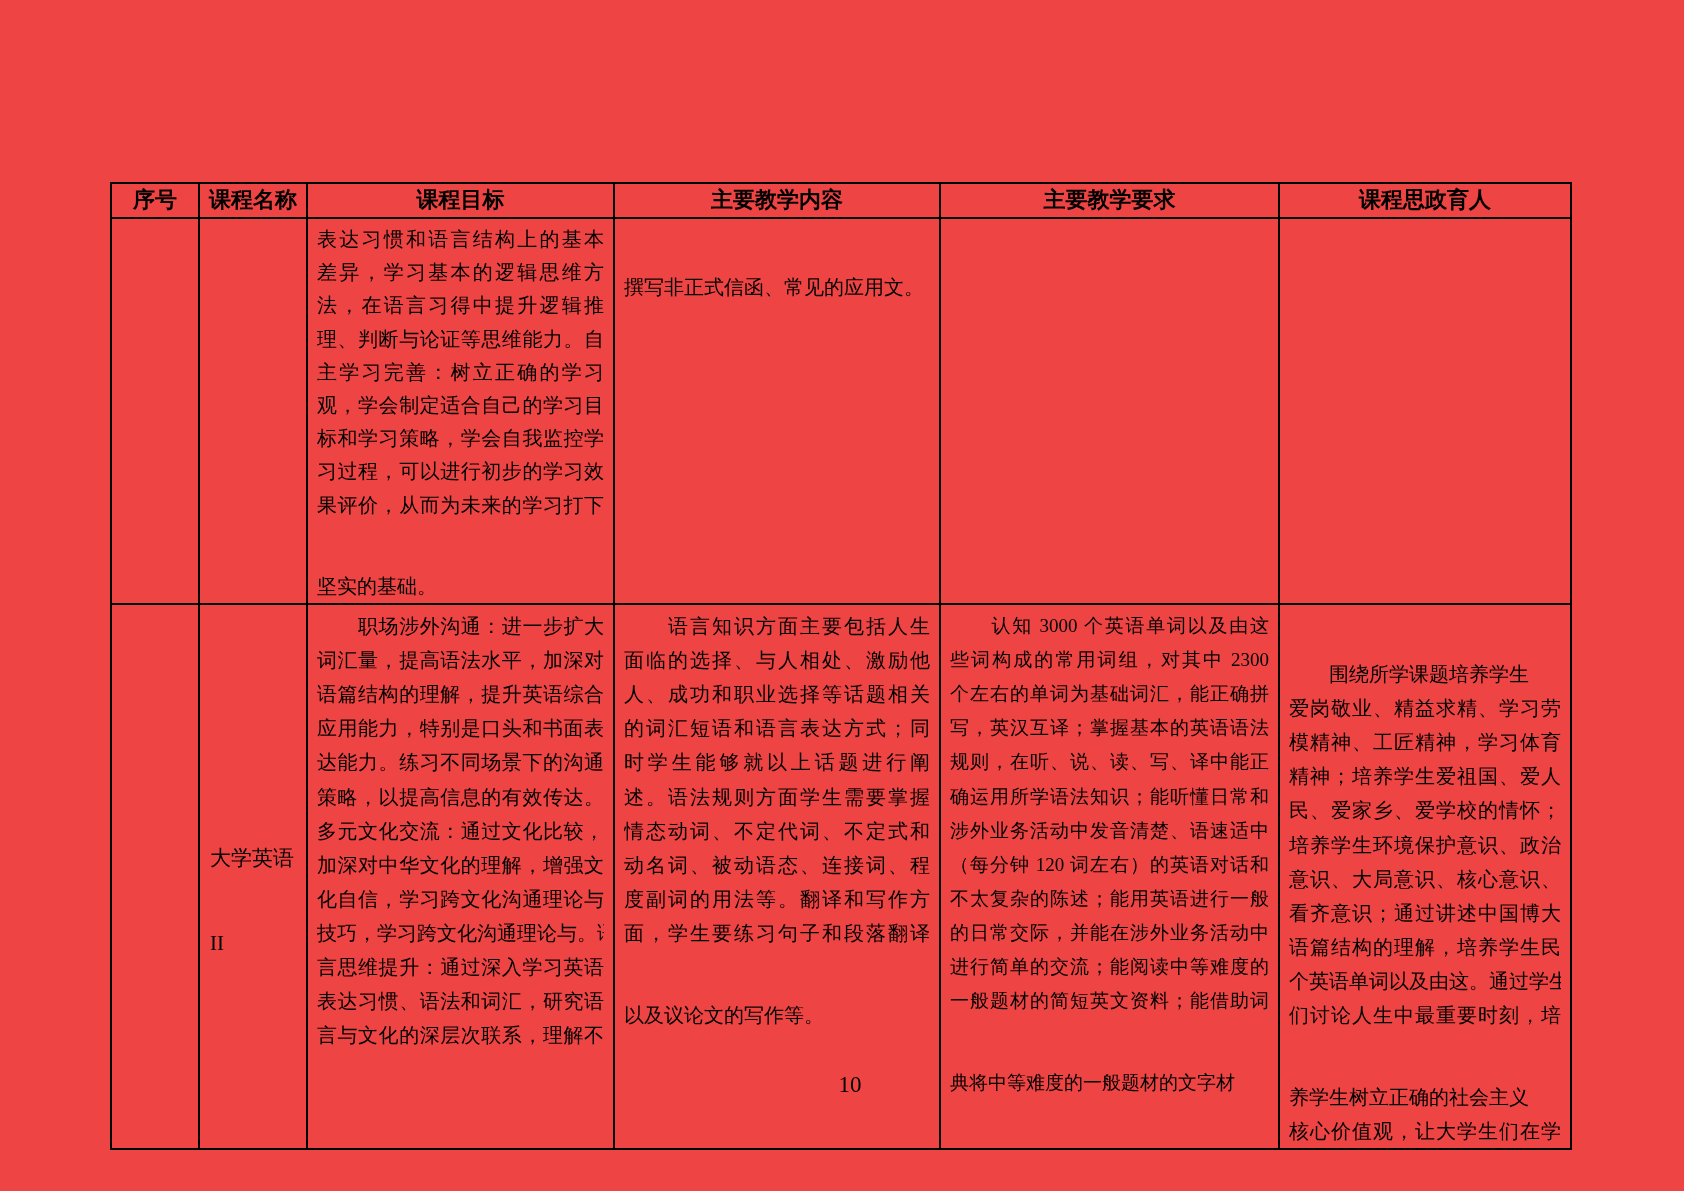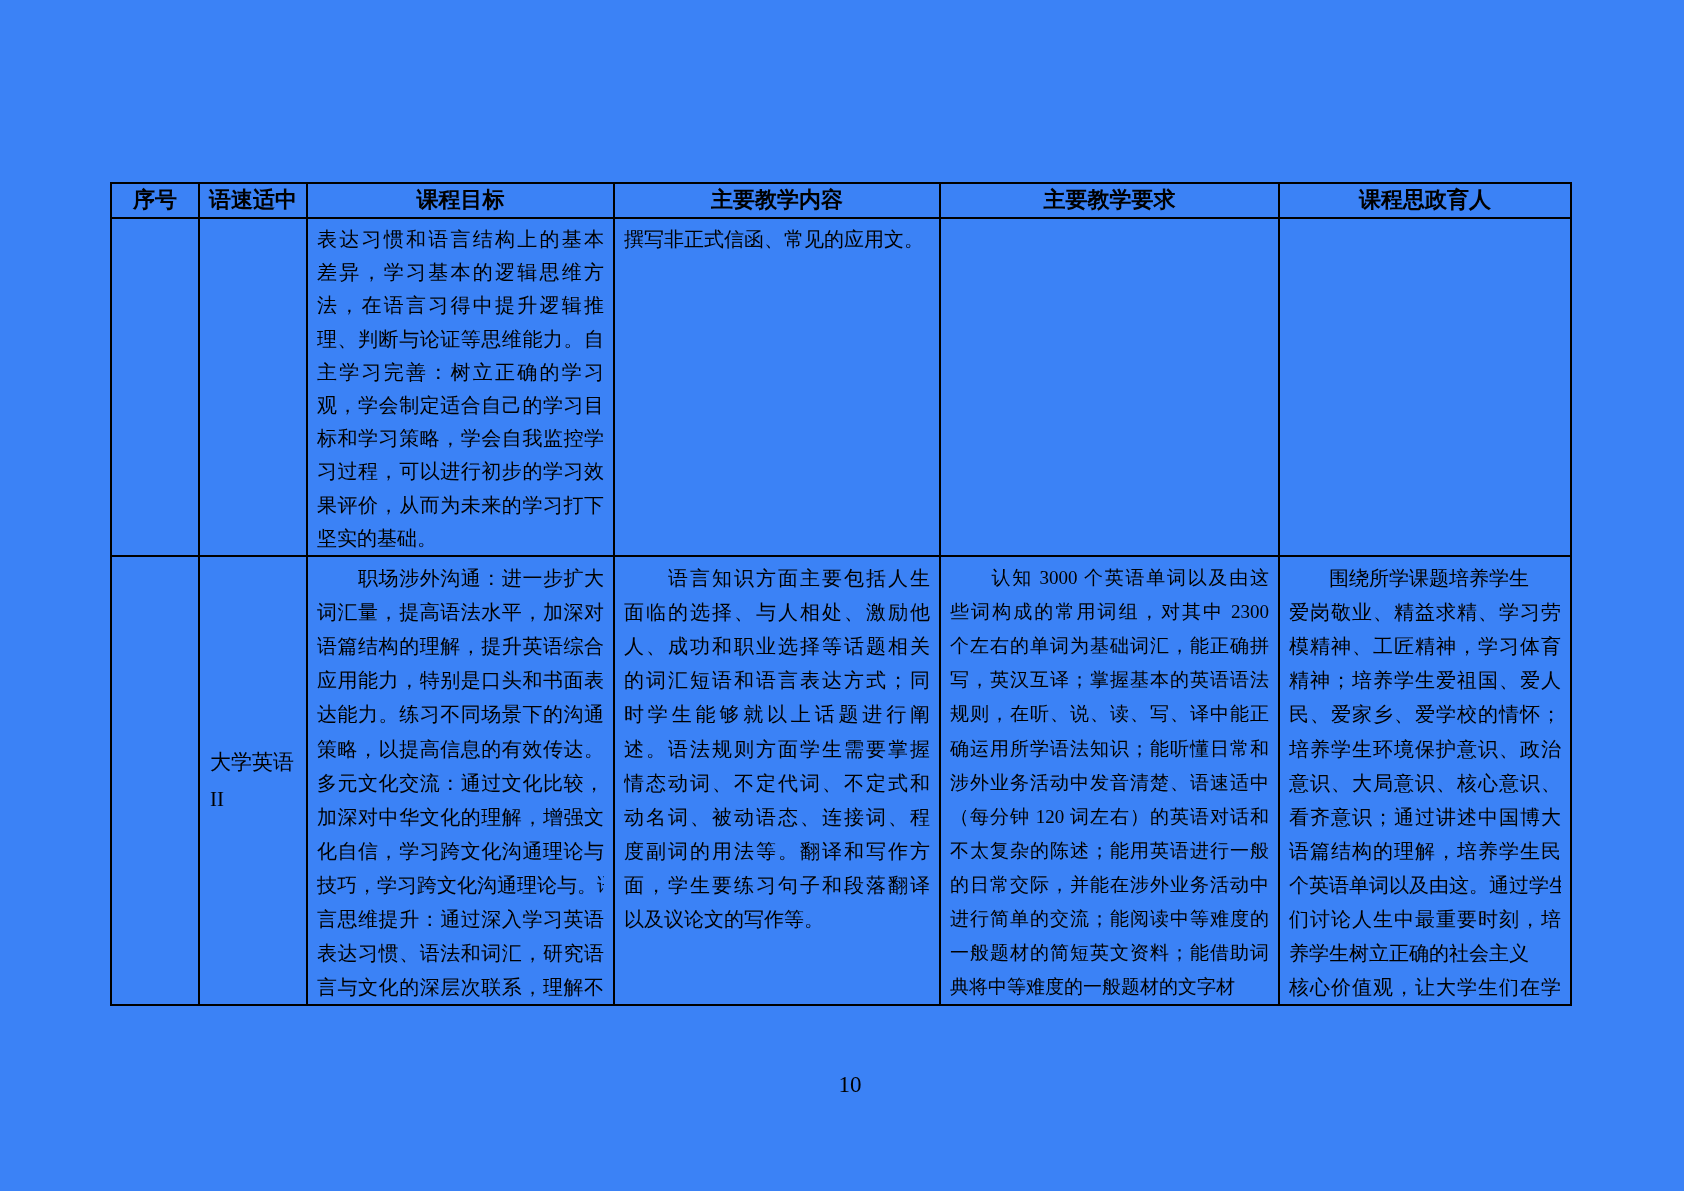--- a/index.html
+++ b/index.html
@@ -1,17 +1,17 @@
 <!DOCTYPE html>
 <html><head>
 <meta charset="utf-8">
 <style>
   html,body { margin:0; padding:0; background:#ffffff; }
   .page {
-    position:relative; width:1684px; height:1191px; background:#3b82f6;
+    position:relative; width:1684px; height:1191px; background:#ef4444;
     font-family:"Liberation Serif","DejaVu Serif",serif; color:#000;
     overflow:hidden;
   }
   table.course-table {
     position:absolute; left:110px; top:182px; width:1460px;
     border-collapse:collapse; table-layout:fixed;
   }
   .course-table th, .course-table td {
     border:2px solid #000; padding:0; vertical-align:top; overflow:hidden;
   }
@@ -22,21 +22,21 @@
   tr.row-1 { height:336px;border-radius:32px; }
   tr.row-2 { height:445px; }
   .cellpad { padding:4px 9px 0 9px; font-size:20px; }
   .fs19 { font-size:19px; }
   .lh33 .tline { line-height:33.2px; }
   .lh34 .tline { line-height:34.1px; }
   .tline {
     text-align:justify; text-align-last:justify; text-justify:inter-character;
     overflow:hidden; white-space:nowrap;
   }
-  .tline.plain { text-align-last:left; }
+  .tline.plain { text-align-last:left;margin-top:48px; }
   td.name-cell { vertical-align:middle; }
   .namebox { padding:0 10px; font-size:21px; }
   .namebox .tline { text-align:left; text-align-last:left; line-height:37px; white-space:nowrap; }
   .pagenum {
     position:absolute; left:0; top:1072px; width:100%;
     text-align:center; font-size:23px;padding-left:8px;
   }
 </style>
 </head>
 <body>
@@ -48,21 +48,21 @@
       <col style="width:88px">
       <col style="width:108px">
       <col style="width:307px">
       <col style="width:326px">
       <col style="width:339px">
       <col style="width:292px">
     </colgroup>
     <thead>
       <tr>
         <th>序号</th>
-        <th>语速适中</th>
+        <th>课程名称</th>
         <th>课程目标</th>
         <th>主要教学内容</th>
         <th>主要教学要求</th>
         <th>课程思政育人</th>
       </tr>
     </thead>
     <tbody>
       <tr class="row-1">
         <td></td>
         <td></td>

